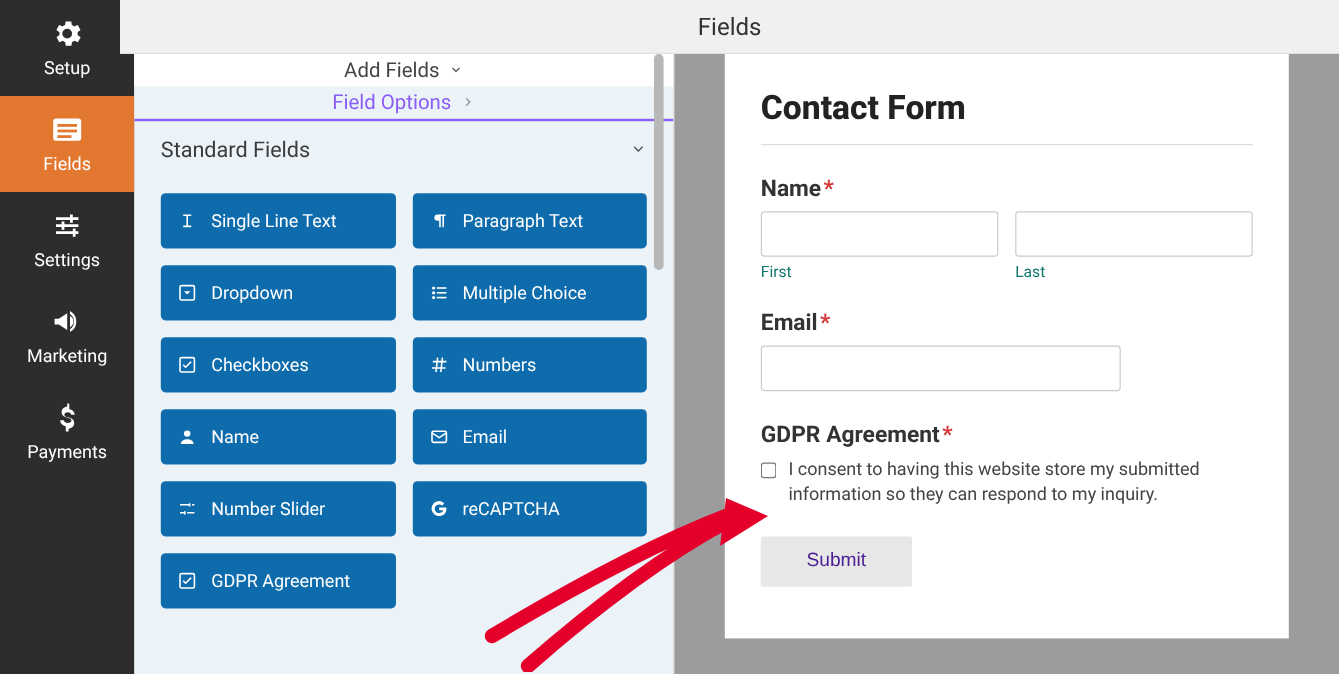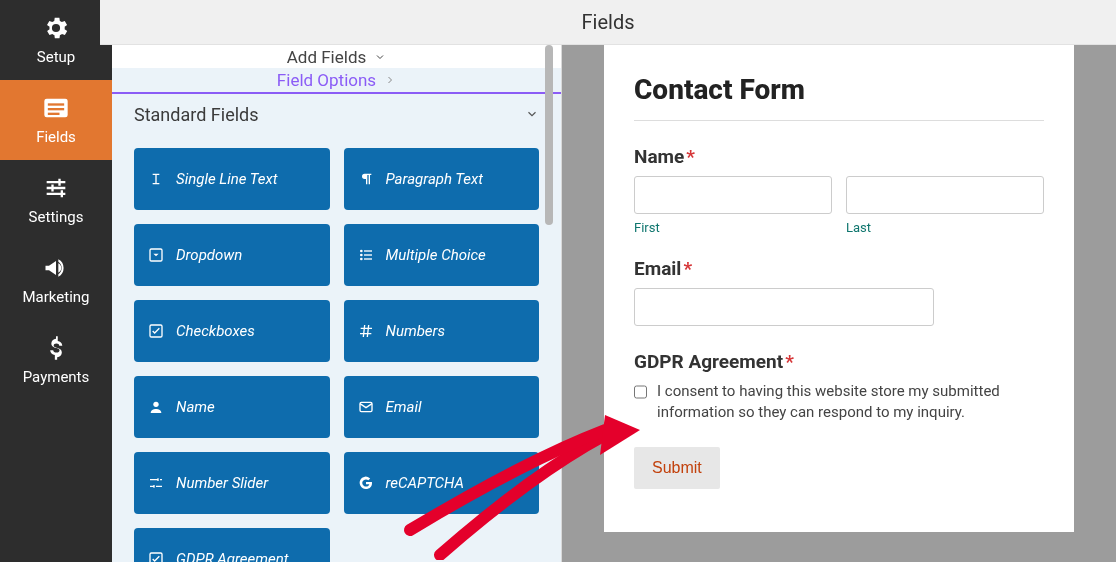--- a/index.html
+++ b/index.html
@@ -16,21 +16,21 @@
   
   .topbar { position:absolute; left:100px; right:0; top:0; height:45px; background:#f0f0f0; border-bottom:1px solid #e2e2e2; display:flex; align-items:center; justify-content:center; font-size:20px; color:#333; }
 
   
   .panel-wrap { margin-left:0; margin-top:45px; width:450px; display:flex; flex-direction:column; background:#ebf3f9; border-right:1px solid #d9d9d9; }
   .panel-tabs { display:flex; height:56px; background:#ebf3f9; border-bottom:2px solid #8b5cf6;flex-direction:column; }
   .panel-tab { flex:1; display:flex; align-items:center; justify-content:center; gap:8px; font-size:17px; color:#8b5cf6; cursor:pointer; }
   .panel-tab.active { background:#fff; color:#444; }
   .panel-group-header { height:48px; display:flex; align-items:center; padding:0 22px; font-size:18px; color:#3b3b3b; justify-content:space-between; }
   .panel-body { padding:12px 22px 30px; display:grid; grid-template-columns:1fr 1fr; gap:14px 14px; overflow:auto; }
-  .field-btn { height:62px; background:#0e6cad; color:#fff; border-radius:4px; display:flex; align-items:center; gap:12px; padding:0 14px; font-size:15px; cursor:pointer; user-select:none;font-style:italic; }
+  .field-btn { height:46px; background:#0e6cad; color:#fff; border-radius:4px; display:flex; align-items:center; gap:12px; padding:0 14px; font-size:15px; cursor:pointer; user-select:none; }
   .field-btn svg { width:16px; height:16px; fill:#fff; flex-shrink:0; }
 
   
   .fake-scroll { position:absolute; left:545px; top:45px; width:8px; height:180px; background:#b7b7b7; border-radius:4px; }
 
   
   .preview-wrap { margin-top:45px; flex:1; background:#9c9c9c; display:flex; justify-content:center; padding:0 30px 30px; overflow:hidden; }
   .preview { width:470px; background:#fff; padding:28px 30px 24px; position:relative; }
   .preview h2 { font-size:28px; font-weight:800; color:#222; margin-bottom:14px; }
   .hr { border:none; border-top:1px solid #ddd; margin-bottom:24px; }
@@ -39,21 +39,21 @@
   .name-row { display:flex; gap:14px; margin-bottom:22px; }
   .name-col { flex:1; }
   .text-input { width:100%; height:38px; border:1px solid #ccc; border-radius:3px; background:#fff; padding:0 8px; font-size:14px; }
   .sublabel { font-size:13px; color:#0f766e; margin-top:6px; display:block; }
   .email-row { margin-bottom:24px; }
   .email-row .text-input { width:300px; }
   .gdpr-row { margin-bottom:24px; }
   .gdpr-check { display:flex; gap:10px; align-items:flex-start; }
   .gdpr-check input[type=checkbox]{ width:18px; height:18px; margin-top:2px; border:1px solid #bbb; border-radius:3px; }
   .gdpr-text { font-size:15px; color:#444; line-height:1.4; }
-  .submit-btn { display:inline-block; background:#e7e7e7; border:none; padding:12px 18px; font-size:16px; color:#c2410c; cursor:pointer; border-radius:2px; }
+  .submit-btn { display:inline-block; background:#e7e7e7; border:none; padding:12px 38px; font-size:16px; color:#4c1d95; cursor:pointer; border-radius:2px; }
 
   
   .red-arrow { position:absolute; left:390px; top:380px; pointer-events:none; z-index:50; }
   .red-arrow svg { width:260px; height:180px; }
   .red-arrow path, .red-arrow polygon { fill:none; stroke:#e4002b; stroke-width:12; stroke-linecap:round; stroke-linejoin:round; }
   .red-arrow polygon { fill:#e4002b; stroke:none; }
 </style>
 </head>
 <body>
 

